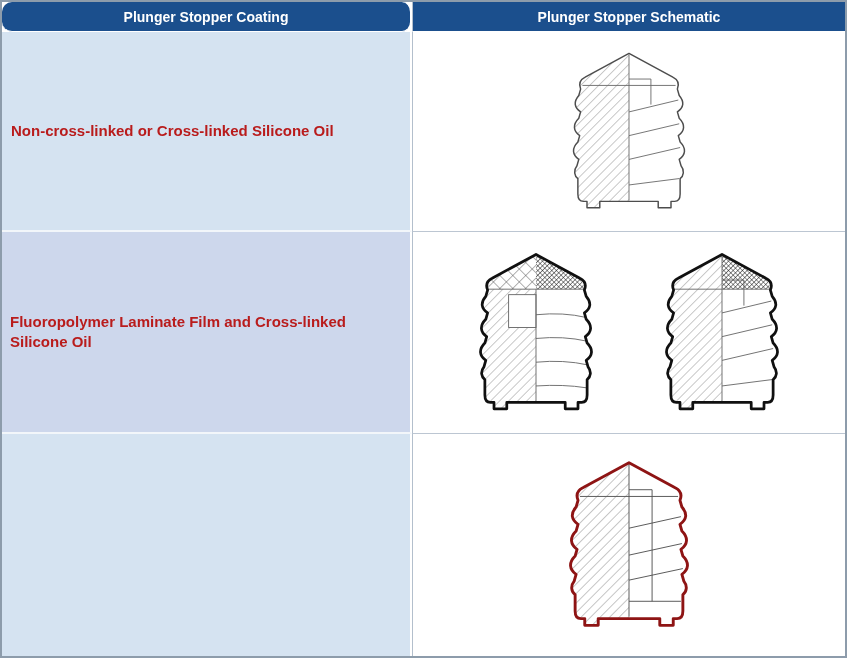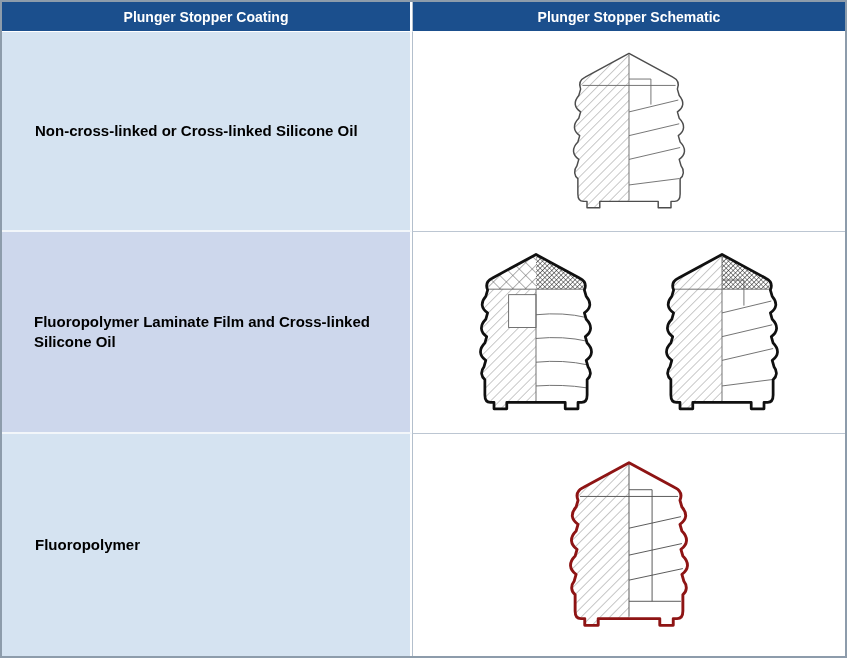--- a/index.html
+++ b/index.html
@@ -14,43 +14,43 @@
     grid-template-columns:410px 1fr;
     grid-template-rows:30px 200px 202px 1fr;
   }
 
   .hcell {
     background:#1b4f8d; color:#ffffff;
     font-weight:bold; font-size:14px;
     display:flex; align-items:center; justify-content:center;
     border-bottom:1px solid #ffffff;
   }
-  .hcell.left  { border-right:2px solid #ffffff; }
+  .hcell.left  { border-right:2px solid #ffffff;border-radius:10px; }
   .hcell.right { border-left:1px solid #b3bfcc;text-align:center; }
 
   .ccell {
     padding:14px 26px 14px 9px;
     display:flex; flex-direction:column; justify-content:center;
     border-right:2px solid #ffffff;
   }
   .bg-a { background:#d5e3f1; }
   .bg-b { background:#cdd7ec;padding-left:8px; }
   .ccell.sep { border-bottom:2px solid #f2f6fa; }
 
   .scell {
     background:#ffffff;
     display:flex; align-items:center; justify-content:center;
     gap:36px;
     border-left:1px solid #b3bfcc;
   }
   .scell.sep { border-bottom:1px solid #bcc6d2; }
 
   .coating-title {
-    font-weight:bold; font-size:15px; color:#000000;
-    line-height:1.35; max-width:388px;margin-left:24px;
+    font-weight:bold; font-size:15px; color:#b91c1c;
+    line-height:1.35; max-width:388px;
   }
   .coating-note {
     font-size:15px; color:#111111;
     line-height:1.35; margin-top:20px; max-width:348px;
   }
   .coating-note .nb { font-weight:bold; }
 
   svg.schem { display:block; }
 </style>
 </head>
@@ -161,21 +161,20 @@
         <path d="M82 70 L136 57"></path>
         <path d="M82 96 L137 83"></path>
         <path d="M82 122 L138 109"></path>
         <path d="M82 150 L137 143"></path>
       </g>
       <use href="#s2bs" fill="none" stroke="#101010" stroke-width="3" stroke-linejoin="round"></use>
     </svg>
   </div>
 
   <div class="ccell bg-a">
-    <div class="coating-title">Fluoropolymer</div>
   </div>
   <div class="scell">
     <svg class="schem" viewBox="0 0 164 184" width="158" height="177">
       <defs>
         <path id="s3s" d="M82 6 L34 32 C28 35 27 40 29 45 L27 52 C21 59 22 65 29 70 L27 77 C20 84 21 91 28 96 L26 103 C19 110 20 117 27 122 L25 129 C21 134 22 140 26 143 L26 160 C26 166 29 168 32 168 L36 168 L36 175 L50 175 L50 168 L114 168 L114 175 L128 175 L128 168 L132 168 C135 168 138 166 138 160 L138 143 C142 140 143 134 139 129 L137 122 C144 117 145 110 138 103 L136 96 C143 91 144 84 137 77 L135 70 C142 65 143 59 137 52 L135 45 C137 40 136 35 130 32 Z"></path>
         <clipPath id="s3c">
             <use href="#s3s"></use>
           </clipPath>
         <pattern id="s3h" width="7" height="7" patternUnits="userSpaceOnUse" patternTransform="rotate(45)">
           <line x1="0" y1="0" x2="0" y2="7" stroke="#8a8a8a" stroke-width="1"></line>

